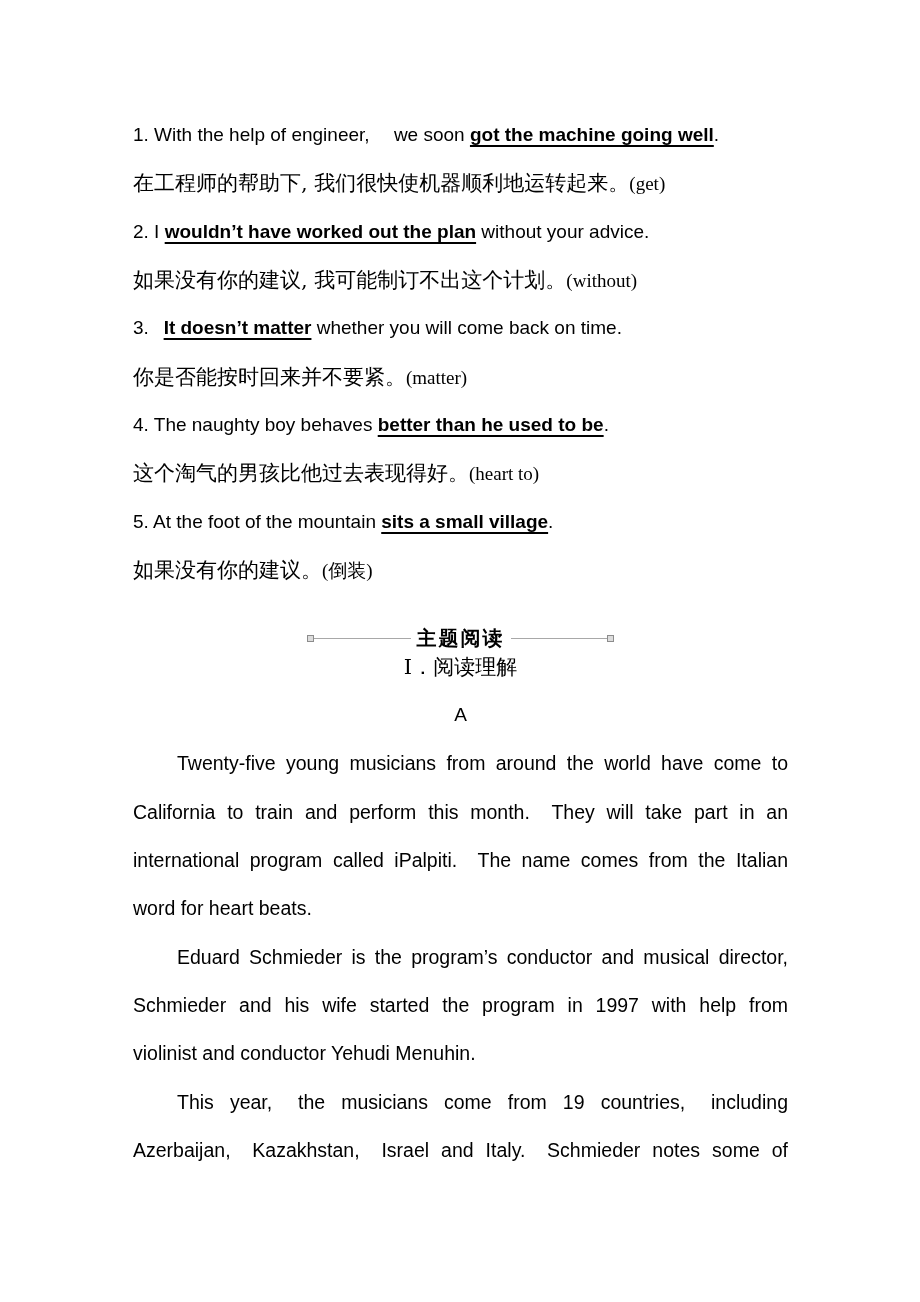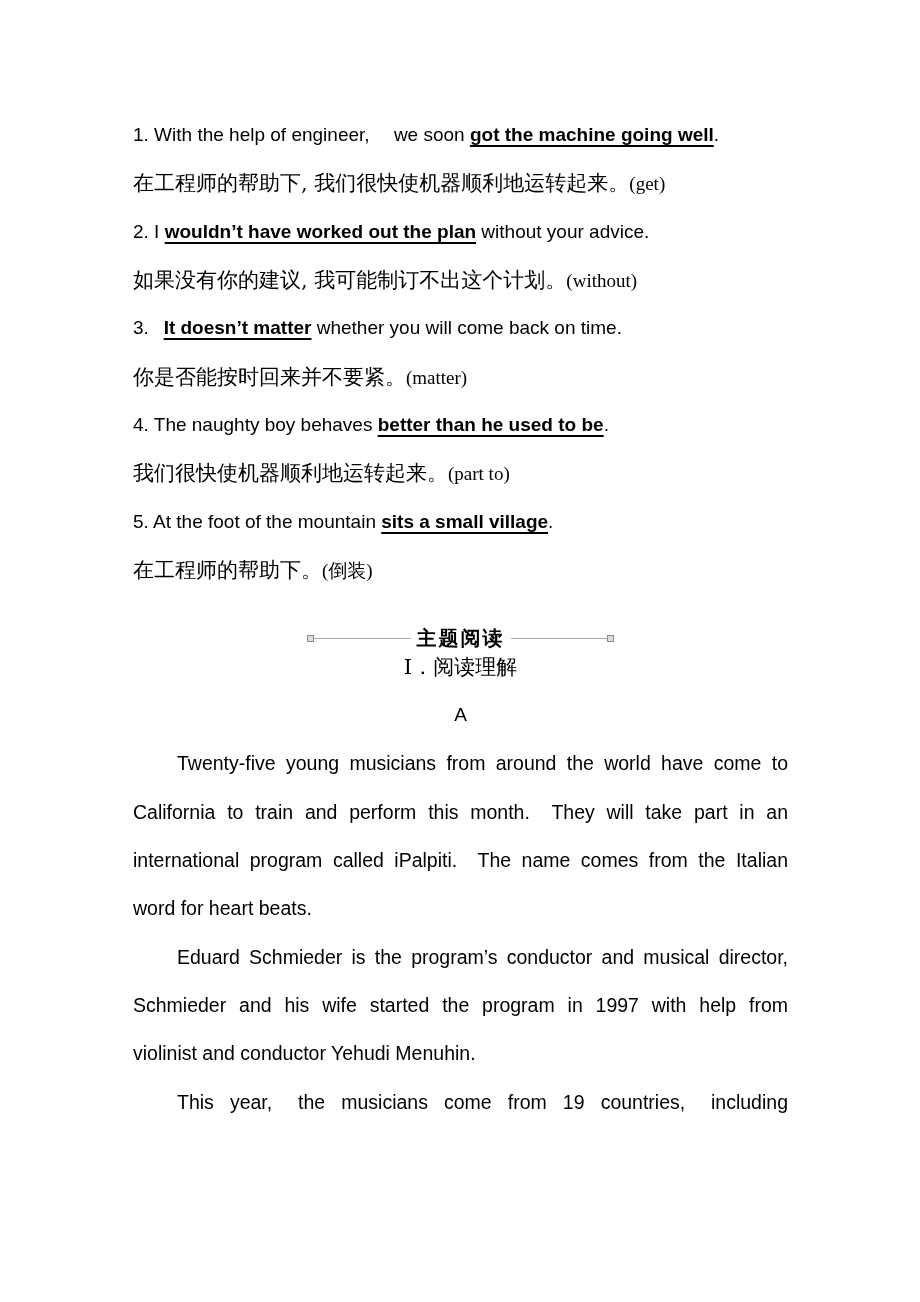--- a/index.html
+++ b/index.html
@@ -103,24 +103,24 @@
     <div class="row line-en"><span>1. With the help of engineer,   we soon </span><span class="hl">got the machine going well</span><span>.</span></div>
     <div class="row line-zh"><span>在工程师的帮助下, 我们很快使机器顺利地运转起来。</span><span class="note">(get)</span></div>
 
     <div class="row line-en"><span>2. I </span><span class="hl">wouldn’t have worked out the plan</span><span> without your advice.</span></div>
     <div class="row line-zh"><span>如果没有你的建议, 我可能制订不出这个计划。</span><span class="note">(without)</span></div>
 
     <div class="row line-en"><span>3.  </span><span class="hl">It doesn’t matter</span><span> whether you will come back on time.</span></div>
     <div class="row line-zh"><span>你是否能按时回来并不要紧。</span><span class="note">(matter)</span></div>
 
     <div class="row line-en"><span>4. The naughty boy behaves </span><span class="hl">better than he used to be</span><span>.</span></div>
-    <div class="row line-zh"><span>我们很快使机器顺利地运转起来。</span><span class="note">(part to)</span></div>
+    <div class="row line-zh"><span>这个淘气的男孩比他过去表现得好。</span><span class="note">(heart to)</span></div>
 
     <div class="row line-en"><span>5. At the foot of the mountain </span><span class="hl">sits a small village</span><span>.</span></div>
-    <div class="row line-zh"><span>在工程师的帮助下。</span><span class="note">(倒装)</span></div>
+    <div class="row line-zh"><span>如果没有你的建议。</span><span class="note">(倒装)</span></div>
 
     <div class="row divider-row">
       <div class="divider">
         <span class="div-sq"></span>
         <span class="div-line"></span>
         <span class="div-title">主题阅读</span>
         <span class="div-line"></span>
         <span class="div-sq"></span>
       </div>
     </div>
@@ -137,16 +137,17 @@
     </div>
 
     <div>
       <div class="row p-line indent">Eduard Schmieder is the program’s conductor and musical director,</div>
       <div class="row p-line">Schmieder and his wife started the program in 1997 with help from</div>
       <div class="row p-line last">violinist and conductor Yehudi Menuhin.</div>
     </div>
 
     <div>
       <div class="row p-line indent">This year,  the musicians come from 19 countries,  including</div>
+      <div class="row p-line">Azerbaijan,  Kazakhstan,  Israel and Italy.  Schmieder notes some of</div>
     </div>
 
   </div>
 </div>
 
 </body></html>

